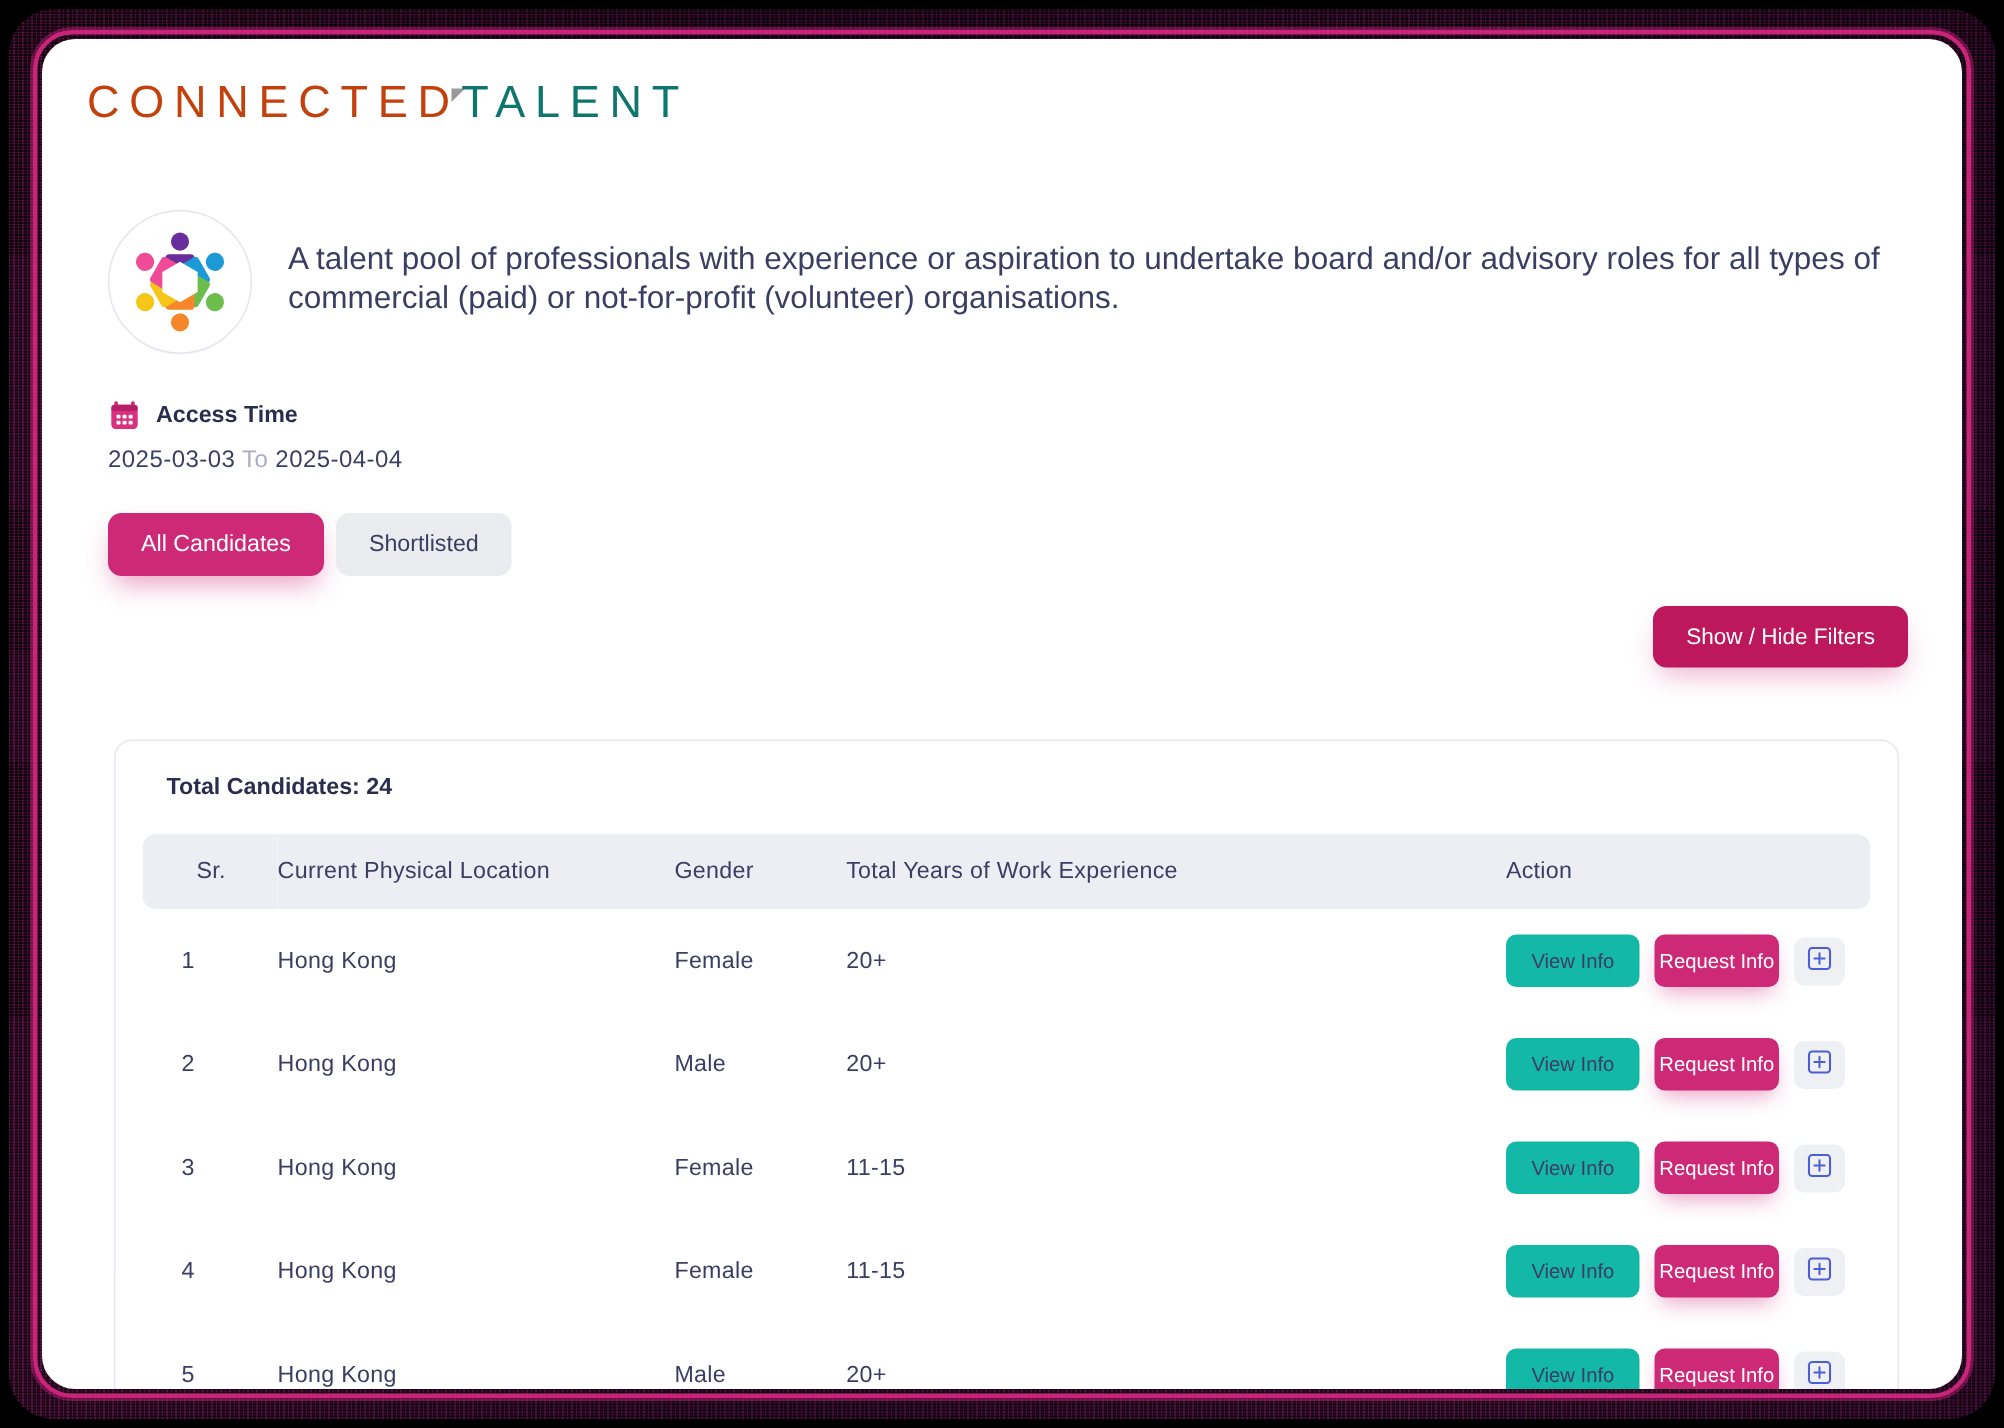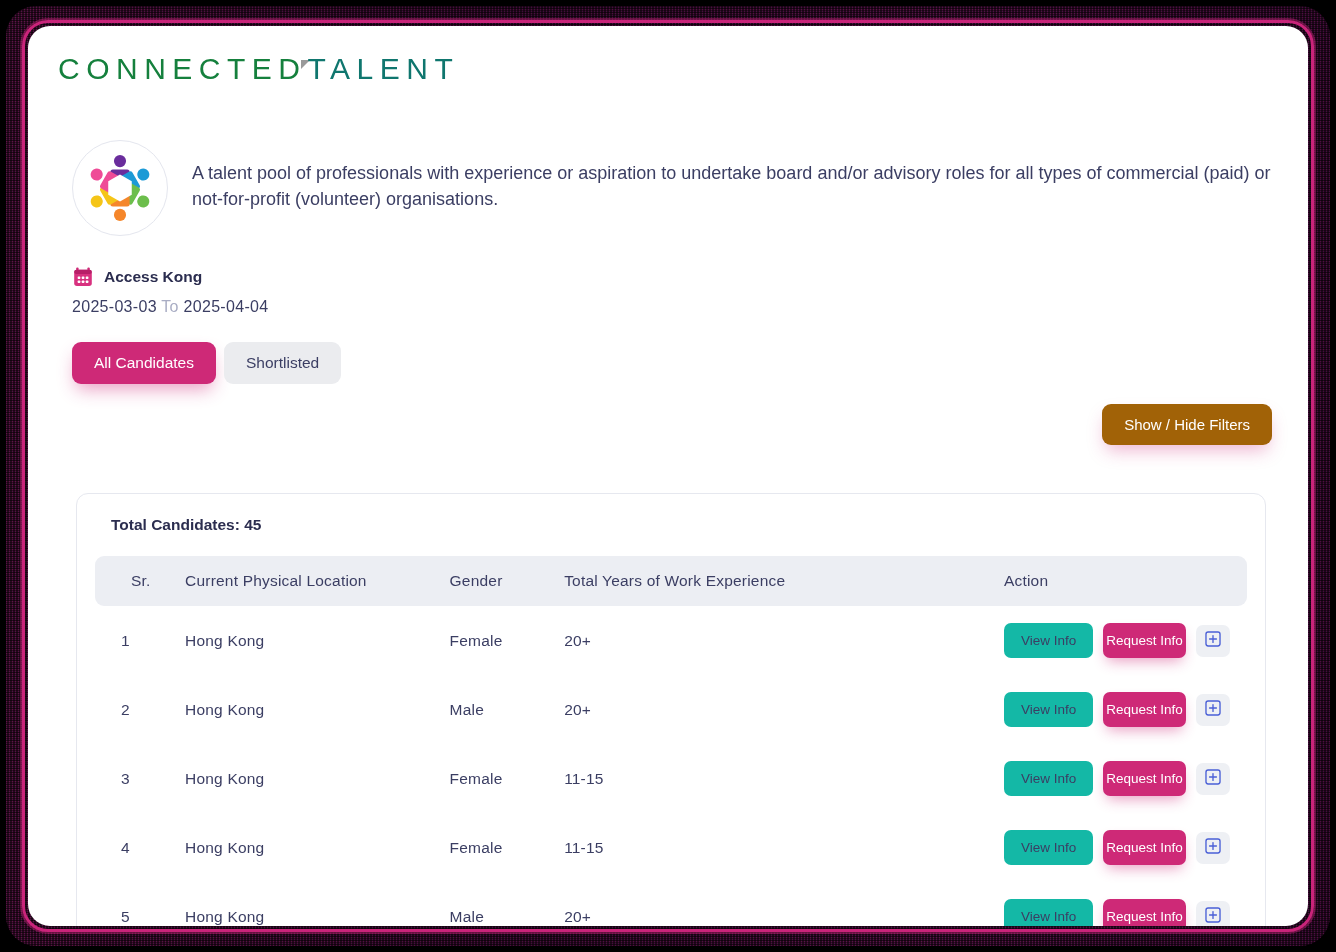--- a/index.html
+++ b/index.html
@@ -61,21 +61,21 @@
 
   
   .logo {
     position: absolute;
     left: 30px; top: 26px;
     font-size: 30px;
     letter-spacing: 6.5px;
     font-weight: 400;
     white-space: nowrap;
   }
-  .logo .dark { color: #15803d; margin-top: 12px; }
+  .logo .dark { color: #c2410c; margin-top: 12px; }
   .logo .pink { color: #0f766e; }
   .logo .tri {
     display: inline-block;
     width: 0; height: 0;
     border-left: 9px solid #9a9a9a;
     border-bottom: 9px solid transparent;
     vertical-align: 10px;
     margin: 0 -2px 0 -6px;
   }
 
@@ -101,21 +101,21 @@
   }
   .pool-text { padding-top: 8px; }
   .pool-title {
     font-size: 25px;
     font-weight: 700;
     color: #2b2d4f;
     letter-spacing: .2px;
   }
   .pool-desc {
     margin-top: 14px;
-    font-size: 18px;
+    font-size: 21px;
     line-height: 26px;
     color: #3b3e63;
     max-width: 1100px;
   }
 
   
   .access {
     position: absolute;
     left: 44px; top: 240px;
   }
@@ -160,21 +160,21 @@
   }
   .tab.inactive {
     background: #ebecef;
     color: #3b3e63;
   }
 
   
   .filters-btn {
     position: absolute;
     right: 36px; top: 378px;
-    background: #a16207;
+    background: #be185d;
     color: #fff;
     font-size: 15px;
     padding: 12px 22px;
     border: none;
     border-radius: 9px;
     cursor: pointer;
     font-family: inherit;
     box-shadow: 0 9px 18px -4px rgba(206,41,119,.35);
   }
 
@@ -328,38 +328,38 @@
             <g fill="#ffffff">
               <rect x="6.2" y="11.4" width="2.9" height="2.7" rx=".7"></rect>
               <rect x="10.6" y="11.4" width="2.9" height="2.7" rx=".7"></rect>
               <rect x="15.0" y="11.4" width="2.9" height="2.7" rx=".7"></rect>
               <rect x="6.2" y="15.8" width="2.9" height="2.7" rx=".7"></rect>
               <rect x="10.6" y="15.8" width="2.9" height="2.7" rx=".7"></rect>
               <rect x="15.0" y="15.8" width="2.9" height="2.7" rx=".7"></rect>
             </g>
           </svg>
         </span>
-        <span class="access-label">Access Kong</span>
+        <span class="access-label">Access Time</span>
       </div>
       <div class="access-dates">
         <span>2025-03-03</span>
         <span class="sep">To</span>
         <span>2025-04-04</span>
       </div>
     </div>
 
     <div class="tabs">
       <button class="tab active">All Candidates</button>
       <button class="tab inactive">Shortlisted</button>
     </div>
 
     <button class="filters-btn">Show / Hide Filters</button>
 
     <div class="panel">
-      <div class="total">Total Candidates: 45</div>
+      <div class="total">Total Candidates: 24</div>
 
       <table>
         <thead>
           <tr>
             <th class="c-sr">Sr.</th>
             <th class="c-loc">Current Physical Location</th>
             <th class="c-gen">Gender</th>
             <th class="c-exp">Total Years of Work Experience</th>
             <th class="c-act">Action</th>
           </tr>

